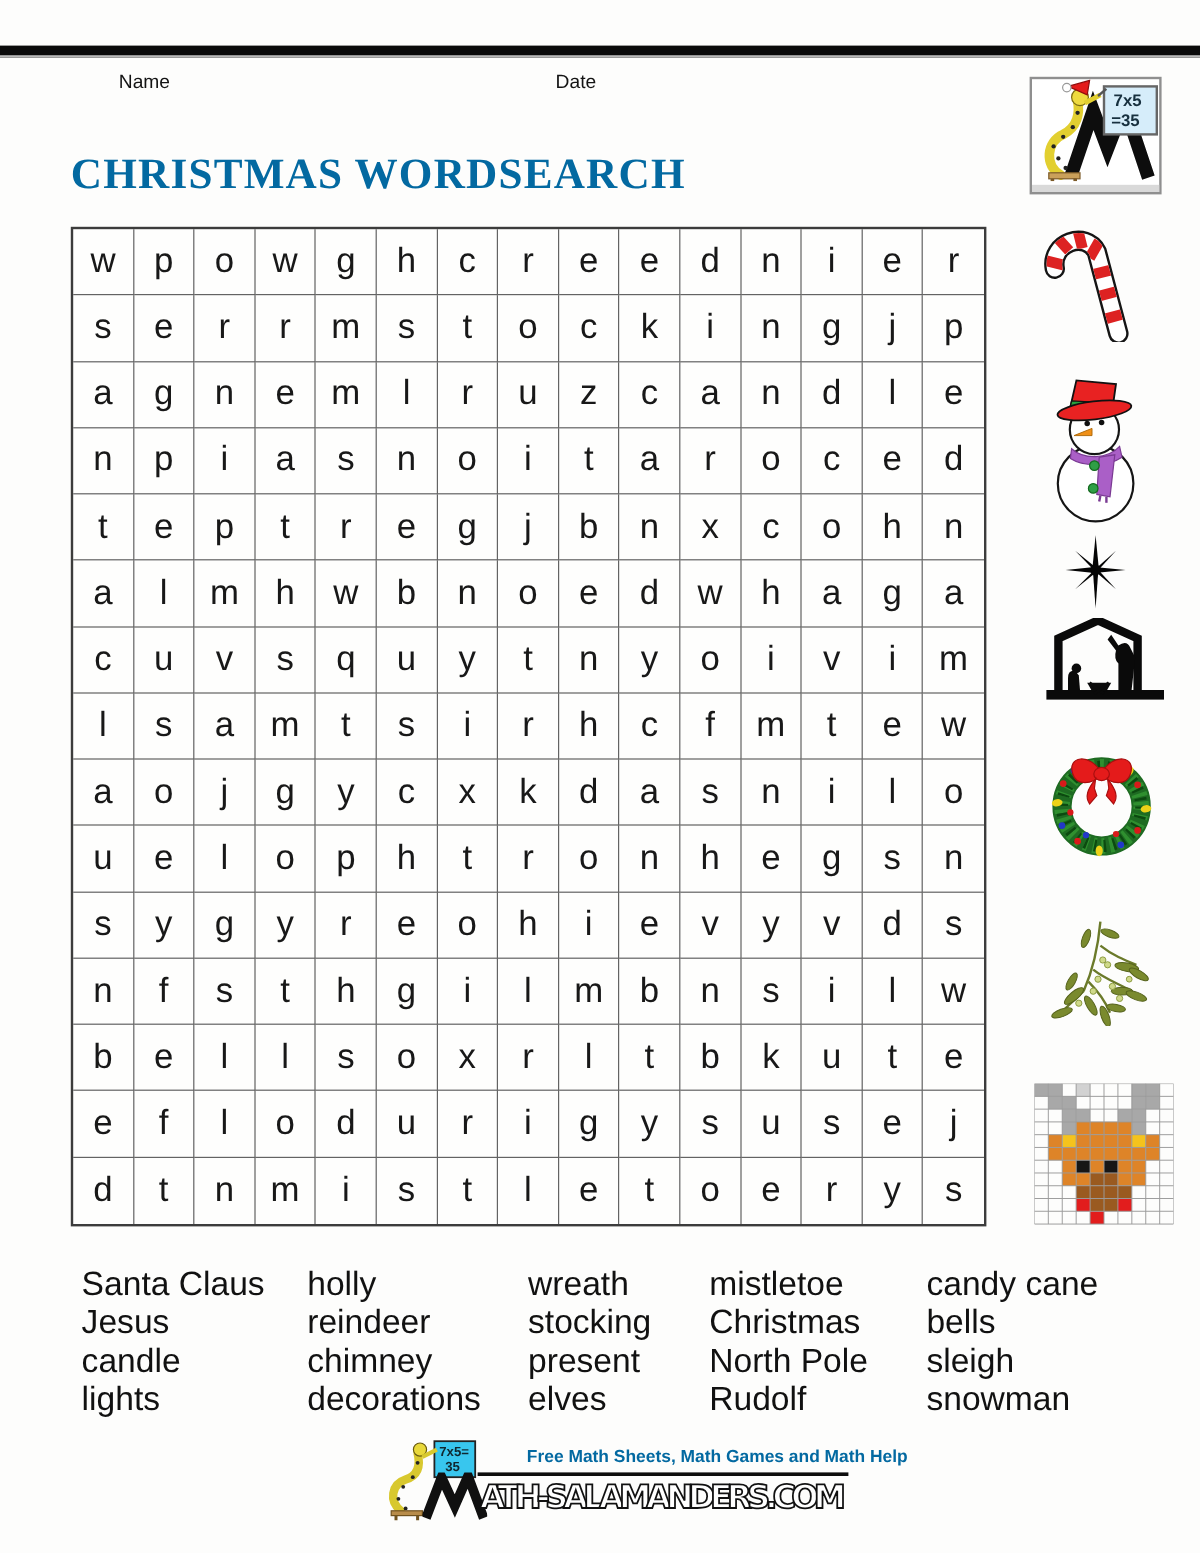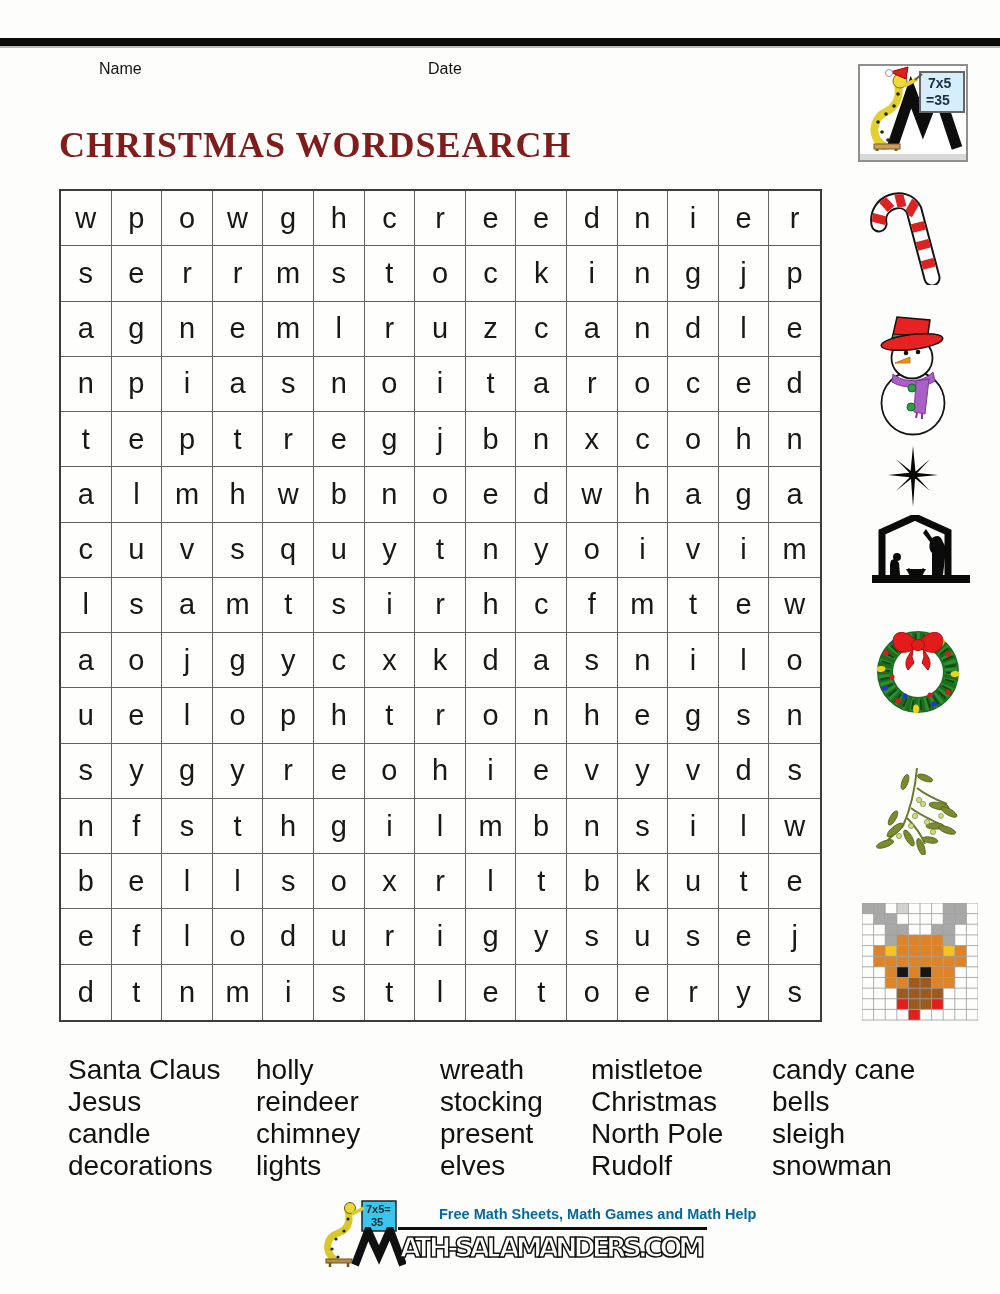--- a/index.html
+++ b/index.html
@@ -6,21 +6,21 @@
   body{background:#ffffff;}
   .page{
     position:relative; width:1000px; height:1294px;
     background:#fdfdfc; overflow:hidden;
     font-family:"Liberation Sans", sans-serif; color:#1a1a1a;
   }
   .top-rule{position:absolute; left:0; top:38px; width:1000px; height:8px;
     background:#0a0a0a; border-bottom:2px solid #b9b9b9;}
   .hdr-label{position:absolute; top:60px; font-size:16px; color:#141414;margin-left:39px;}
   .name-label{left:60px;}
-  .date-label{left:389px;text-align:right;}
+  .date-label{left:424px;text-align:right;}
   .corner-logo{position:absolute; left:858px; top:64px; width:110px; height:98px;
     border:2px solid #8f8f8f; background:#ffffff; box-sizing:border-box;}
   .corner-logo .basebar{position:absolute; left:0; bottom:0; width:100%; height:6px; background:#d9d9d9;}
   .page-title{position:absolute; left:59px; top:124px;
     font-family:"Liberation Serif", serif; font-size:36px; font-weight:600;
     letter-spacing:1px; color:#36679f;}
   
   .ws-grid{position:absolute; left:59px; top:189px; width:763px; height:833px;
     display:grid; grid-template-columns:repeat(15,1fr); grid-template-rows:repeat(15,1fr);
     border:2px solid #3c3c3c; box-sizing:border-box; background:#fefefd;}
@@ -69,21 +69,21 @@
         <circle cx="34" cy="40" r="1.8" fill="#222"></circle>
       <circle cx="38" cy="28" r="1.8" fill="#222"></circle>
         <circle cx="28" cy="74" r="1.8" fill="#222"></circle>
       <rect x="14" y="78" width="26" height="5" fill="#caa05a" stroke="#7c5a28"></rect>
       <line x1="17" y1="83" x2="17" y2="85" stroke="#7c5a28" stroke-width="3"></line>
       <line x1="36" y1="83" x2="36" y2="85" stroke="#7c5a28" stroke-width="3"></line>
     </svg>
     <div class="basebar"></div>
   </div>
 
-  <div class="page-title" style="color: #7f1d1d; text-align: center;">CHRISTMAS WORDSEARCH</div>
+  <div class="page-title" style="color: #0369a1; text-align: center;">CHRISTMAS WORDSEARCH</div>
 
   <div class="ws-grid">
       <div class="ws-cell">w</div>
       <div class="ws-cell">p</div>
       <div class="ws-cell">o</div>
       <div class="ws-cell">w</div>
       <div class="ws-cell">g</div>
       <div class="ws-cell">h</div>
       <div class="ws-cell">c</div>
       <div class="ws-cell">r</div>
@@ -513,22 +513,22 @@
       <span>Jesus</span>
       <span>reindeer</span>
       <span>stocking</span>
       <span>Christmas</span>
       <span>bells</span>
       <span>candle</span>
       <span>chimney</span>
       <span>present</span>
       <span>North Pole</span>
       <span>sleigh</span>
+      <span>lights</span>
       <span>decorations</span>
-      <span>lights</span>
       <span>elves</span>
       <span>Rudolf</span>
       <span>snowman</span>
     </div>
 
   <svg class="fl" style="left:320px; top:1197px;" width="78" height="70" viewBox="0 0 78 70">
     <rect x="42" y="4" width="34" height="30" fill="#38c6ee" stroke="#222" stroke-width="1.5"></rect>
     <text x="46" y="16" font-size="11" font-weight="bold" fill="#102830">7x5=</text>
     <text x="51" y="29" font-size="11" font-weight="bold" fill="#102830">35</text>
     <path d="M14 62 C4 54 6 40 18 36 C30 32 30 22 28 14" stroke="#d8c82e" stroke-width="7" fill="none" stroke-linecap="round"></path>

